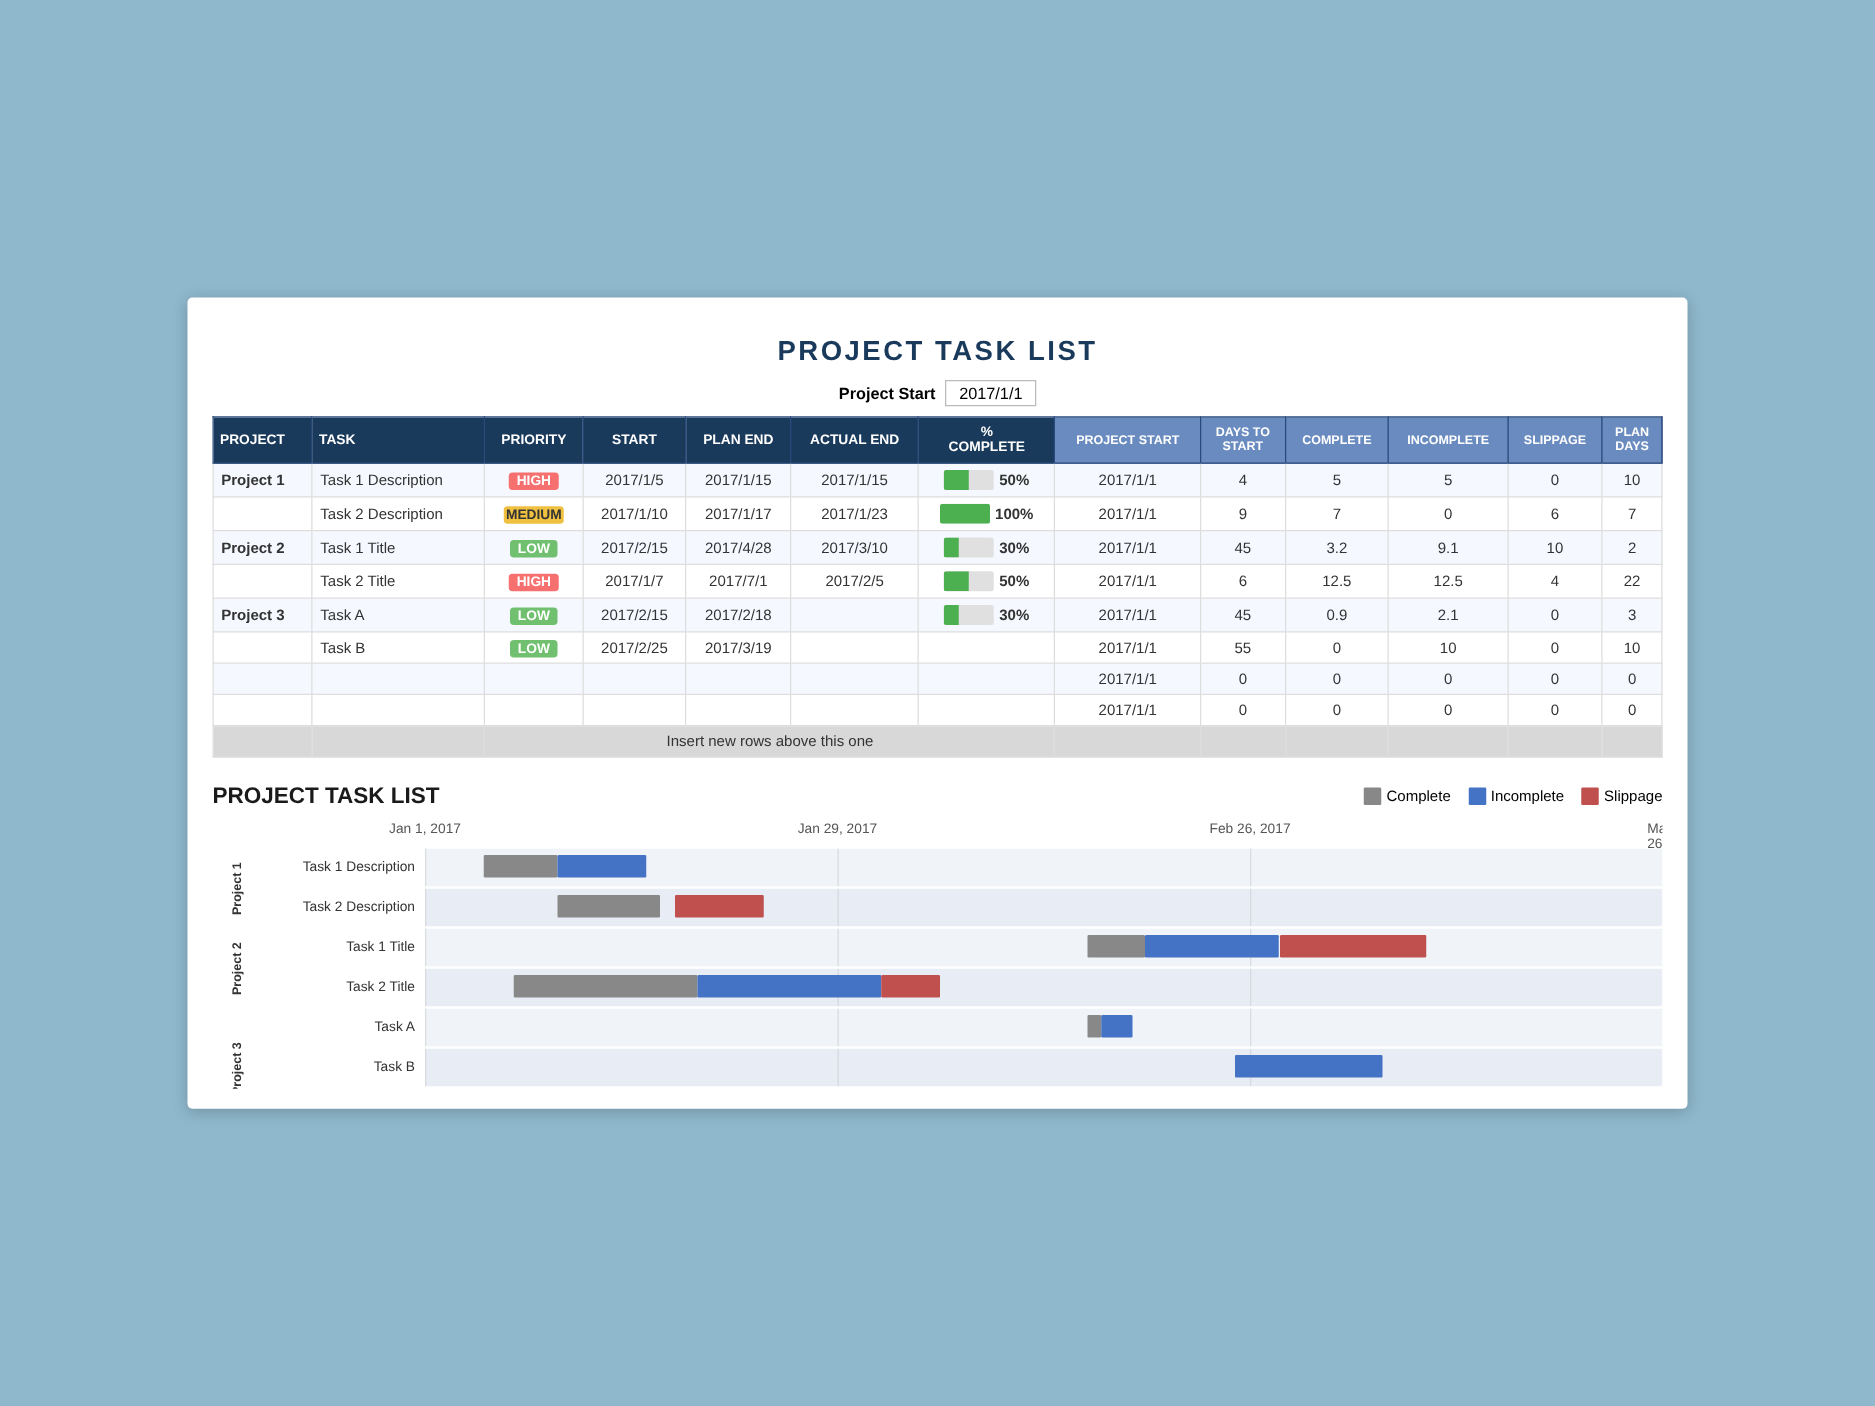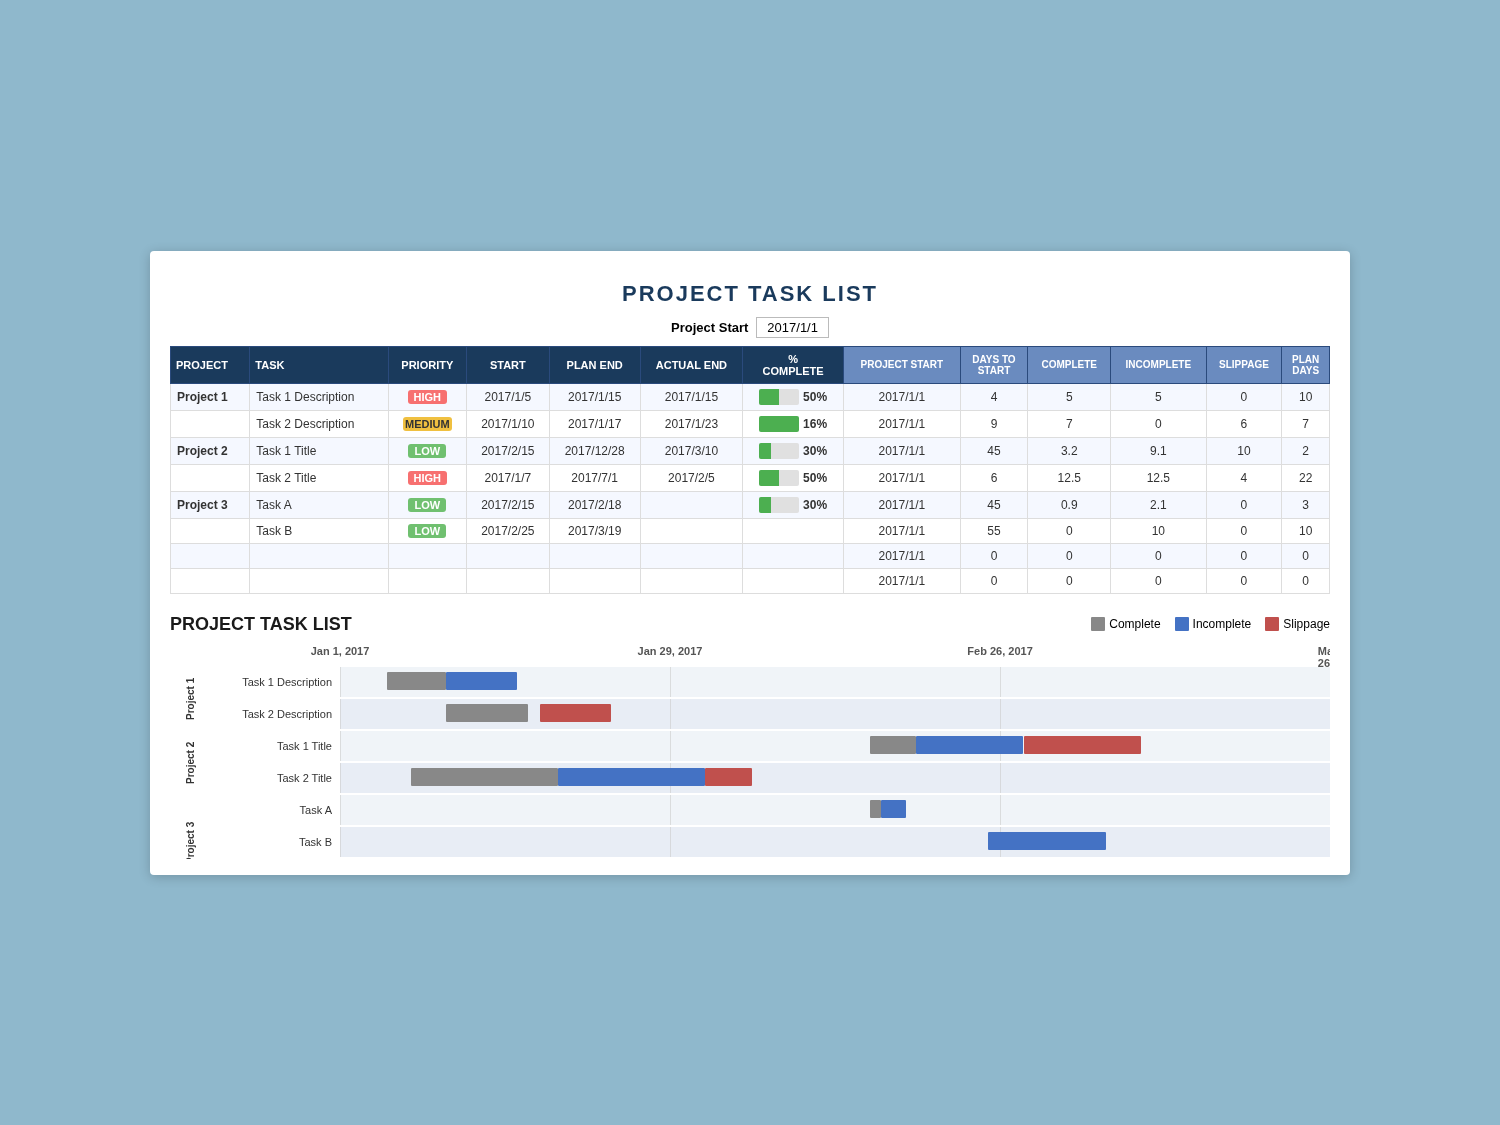--- a/index.html
+++ b/index.html
@@ -241,36 +241,36 @@
     <td class="left">Task 2 Description</td>
     <td><span class="priority-medium">MEDIUM</span></td>
     <td>2017/1/10</td>
     <td>2017/1/17</td>
     <td>2017/1/23</td>
     <td>
             <div class="pct-cell">
       <div class="pct-bar-wrap">
         <div class="pct-bar" style="width:100%;"></div>
       </div>
-      <span class="pct-label">16%</span>
+      <span class="pct-label">100%</span>
     </div>
           </td>
     <td>2017/1/1</td>
     <td>9</td>
     <td>7</td>
     <td>0</td>
     <td>6</td>
     <td>7</td>
   </tr>
         <tr>
     <td class="left bold">Project 2</td>
     <td class="left">Task 1 Title</td>
     <td><span class="priority-low">LOW</span></td>
     <td>2017/2/15</td>
-    <td>2017/12/28</td>
+    <td>2017/4/28</td>
     <td>2017/3/10</td>
     <td>
             <div class="pct-cell">
       <div class="pct-bar-wrap">
         <div class="pct-bar" style="width:30%;"></div>
       </div>
       <span class="pct-label">30%</span>
     </div>
           </td>
     <td>2017/1/1</td>
@@ -362,20 +362,31 @@
     <td></td>
     <td></td>
     <td></td>
     <td>2017/1/1</td>
     <td>0</td>
     <td>0</td>
     <td>0</td>
     <td>0</td>
     <td>0</td>
   </tr>
+        <tr class="insert-row">
+          <td></td>
+          <td></td>
+          <td colspan="5">Insert new rows above this one</td>
+          <td></td>
+          <td></td>
+          <td></td>
+          <td></td>
+          <td></td>
+          <td></td>
+        </tr>
       </tbody>
   </table>
 
   <div class="chart-section">
     <div class="chart-header">
       <span class="chart-title">PROJECT TASK LIST</span>
       <div class="legend">
         <div class="legend-item">
           <div class="legend-box" style="background:#888888;"></div>
           <span>Complete</span>
@@ -385,21 +396,21 @@
           <span>Incomplete</span>
         </div>
         <div class="legend-item">
           <div class="legend-box" style="background:#c0504d;"></div>
           <span>Slippage</span>
         </div>
       </div>
     </div>
 
     <div class="gantt-container" id="gantt-container">
-        <div style="position:relative; height:20px; margin-left:170px; margin-bottom:2px;font-weight:bold;">
+        <div style="position:relative; height:20px; margin-left:170px; margin-bottom:2px;">
           <span style="position:absolute; left:0.00%; font-size:11px; color:#555; transform:translateX(-50%);">Jan 1, 2017</span>
           <span style="position:absolute; left:33.33%; font-size:11px; color:#555; transform:translateX(-50%);">Jan 29, 2017</span>
           <span style="position:absolute; left:66.67%; font-size:11px; color:#555; transform:translateX(-50%);">Feb 26, 2017</span>
           <span style="position:absolute; left:100.00%; font-size:11px; color:#555; transform:translateX(-50%);">Mar 26, 2017</span>
         </div>
         <div style="position:relative; margin-left:170px;">
     <div style="position:relative; height:30px; margin-bottom:2px; display:flex; align-items:center;">
       <div style="position:absolute; left:-170px; width:40px; font-size:10px; font-weight:bold; color:#333; writing-mode:vertical-rl; transform:rotate(180deg); display:flex; align-items:center; justify-content:center; height:64px; top:0;">Project 1</div>
       <div style="position:absolute; left:-170px; width:130px; text-align:right; font-size:11px; color:#333; padding-right:8px; margin-left:40px;">Task 1 Description</div>
       <div style="position:relative; width:100%; height:30px; background:#f0f4f8;">

